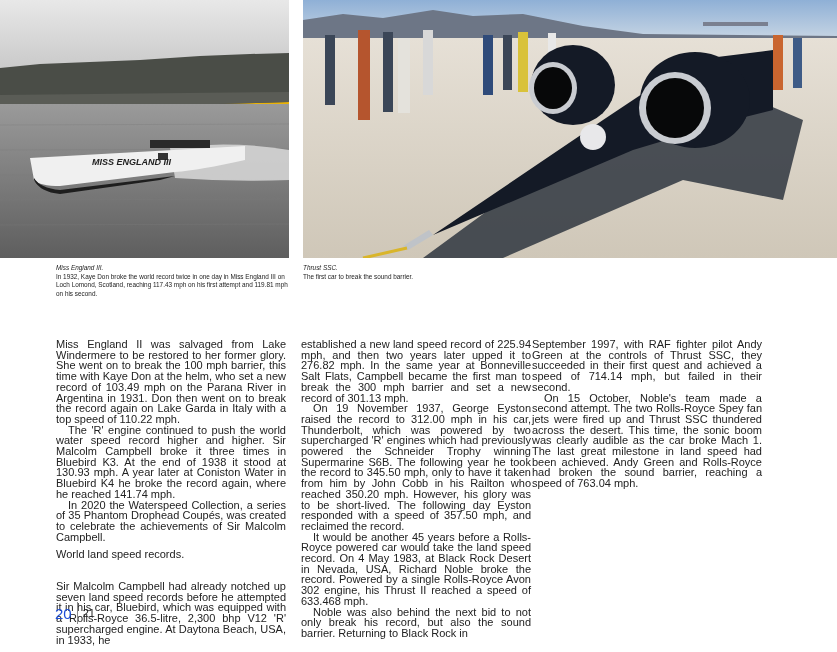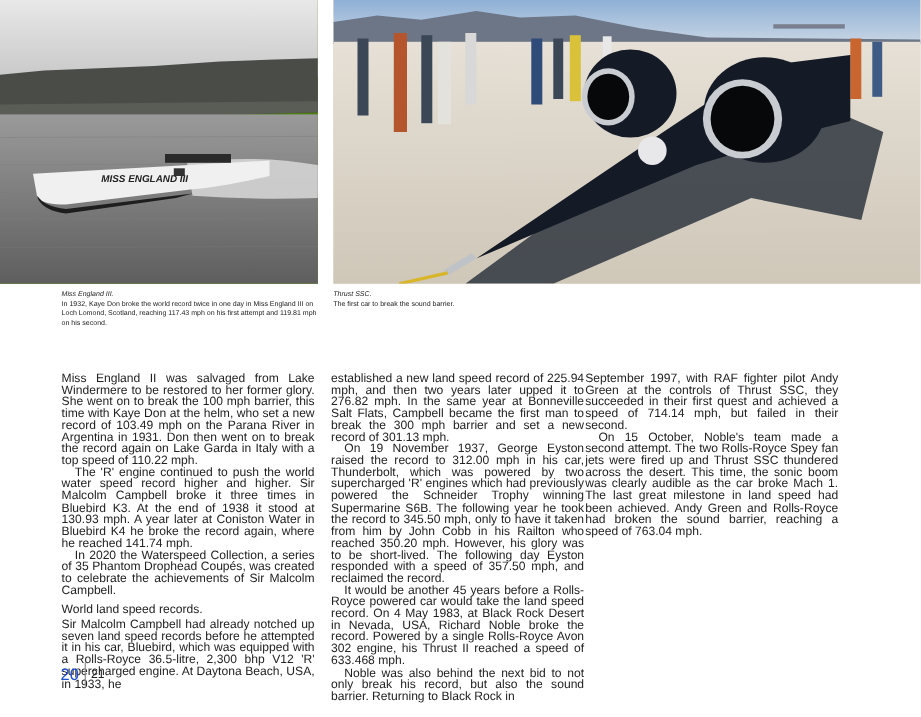--- a/index.html
+++ b/index.html
@@ -1,27 +1,27 @@
 <!DOCTYPE html>
 <html><head>
 <meta charset="utf-8">
 <style>
   html,body{margin:0;padding:0;background:#fff;}
   body{width:837px;height:652px;position:relative;overflow:hidden;font-family:"Liberation Sans",sans-serif;color:#1a1a1a;}
   .photo{position:absolute;overflow:hidden;}
-  #photo-left{left:0;top:0;width:289px;height:258px;background:#4d7c0f;}
+  #photo-left{left:0;top:0;width:289px;height:258px;background:#eab308;}
   #photo-right{left:303px;top:0;width:534px;height:258px;background:#d9d2c4;}
   .caption{position:absolute;font-size:6.4px;line-height:8.6px;color:#222;}
   .caption .ctitle{font-style:italic;}
   #caption-left{left:56px;top:264px;width:232px;}
   #caption-right{left:303px;top:264px;width:200px;}
   .col{position:absolute;top:339px;width:230px;font-size:11px;line-height:10.7px;text-align:justify;color:#222;}
   .col p{margin:0;}
   .col p.indent{text-indent:12px;}
-  .col p.heading{margin:7px 0 3px 0;}
+  .col p.heading{margin:7px 0 21px 0;}
   #col-1{left:56px;}
   #col-2{left:301px;}
   #col-3{left:532px;}
   #folio{position:absolute;left:55px;top:602px;height:22px;display:flex;align-items:center;}
   #page-left{font-size:15px;color:#1d4ed8;padding-right:5px;}
   #page-divider{width:1px;height:22px;background:#888;}
   #page-right{font-size:11px;color:#222;padding-left:5px;}
 </style>
 </head>
 <body>

